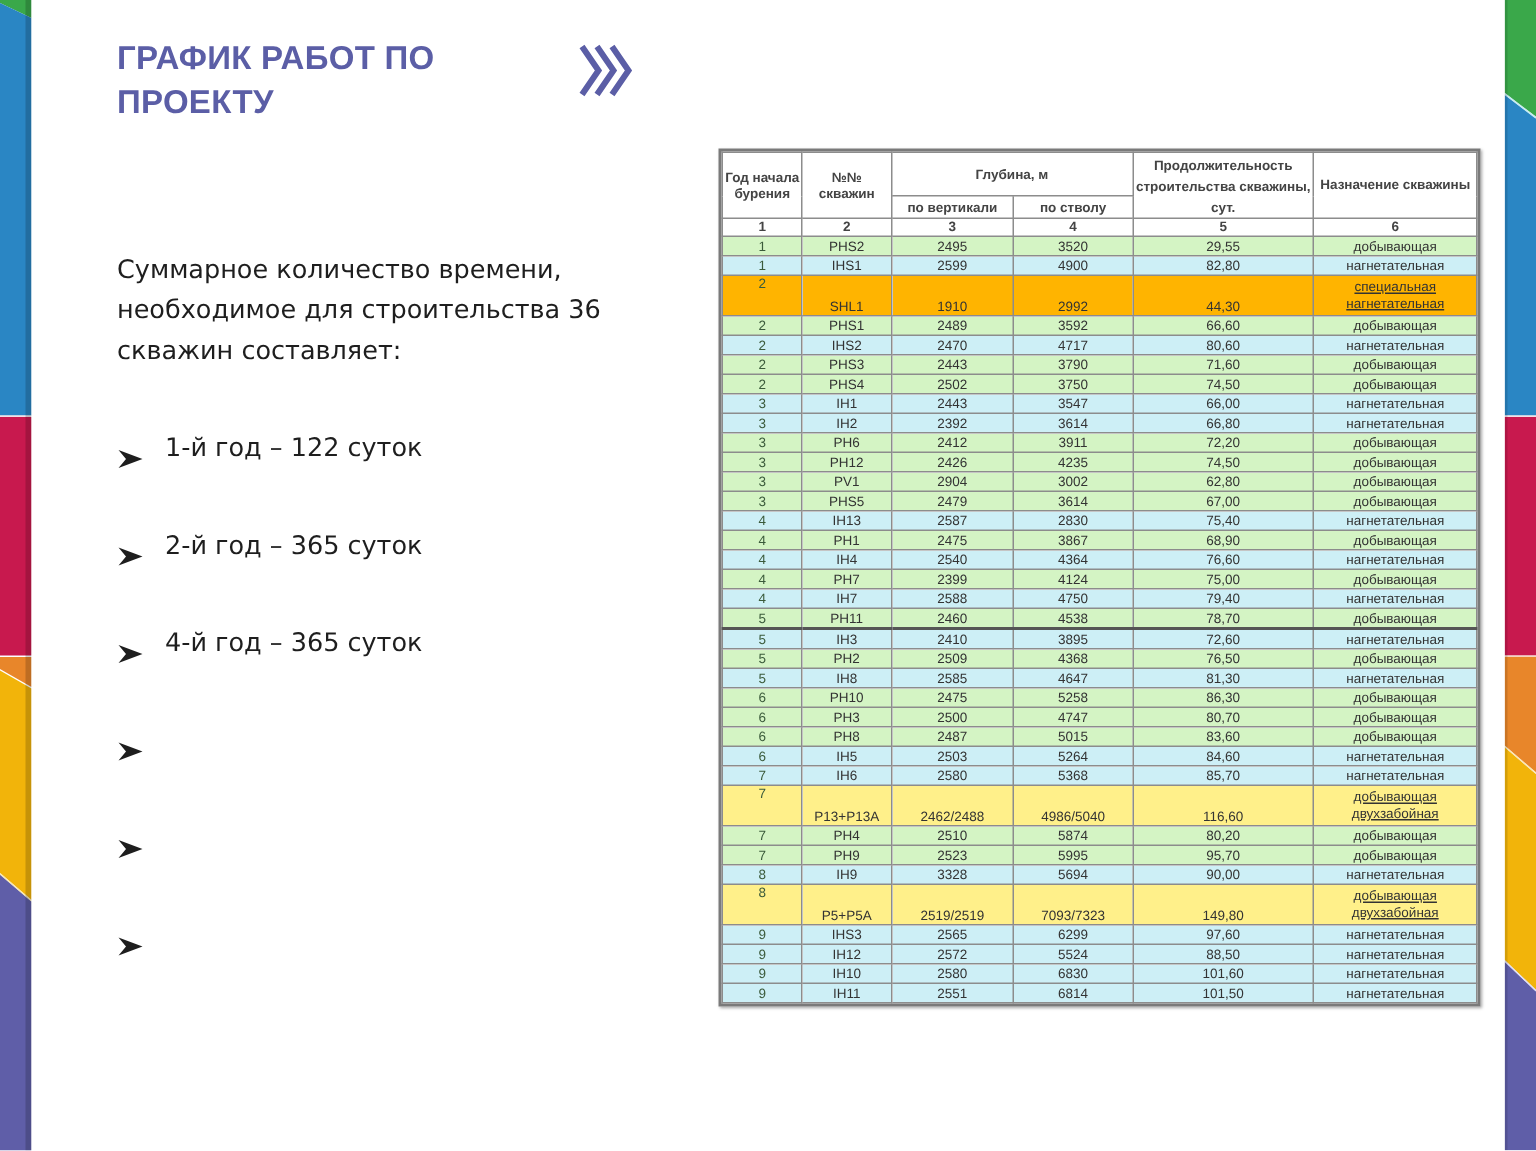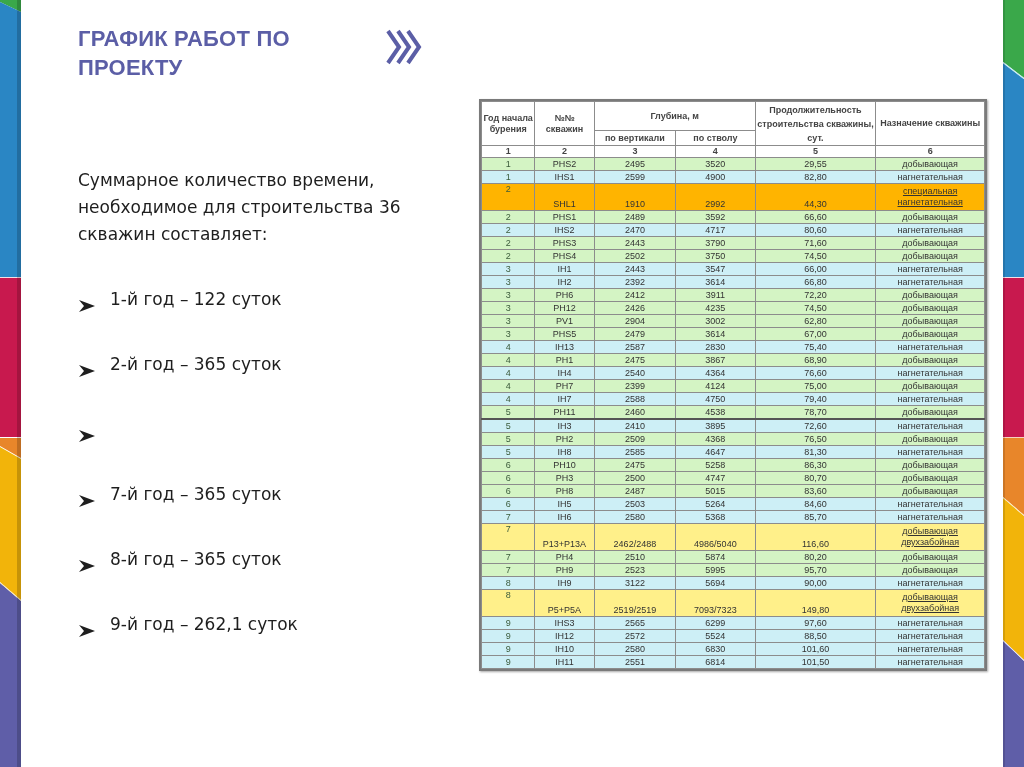--- a/index.html
+++ b/index.html
@@ -101,38 +101,36 @@
     <li>
         <svg class="bullet-icon" viewBox="0 0 18 14">
           <polygon points="1,1 17,7 1,13 6,7" fill="#1e1e1e"></polygon>
         </svg>
         <span>2-й год – 365 суток</span>
       </li>
     <li>
         <svg class="bullet-icon" viewBox="0 0 18 14">
           <polygon points="1,1 17,7 1,13 6,7" fill="#1e1e1e"></polygon>
         </svg>
-      </li>
-    <li>
-        <svg class="bullet-icon" viewBox="0 0 18 14">
-          <polygon points="1,1 17,7 1,13 6,7" fill="#1e1e1e"></polygon>
-        </svg>
-        <span>7-й год – 365 суток</span>
-      </li>
-    <li>
-        <svg class="bullet-icon" viewBox="0 0 18 14">
-          <polygon points="1,1 17,7 1,13 6,7" fill="#1e1e1e"></polygon>
-        </svg>
-        <span>8-й год – 365 суток</span>
-      </li>
-    <li>
-        <svg class="bullet-icon" viewBox="0 0 18 14">
-          <polygon points="1,1 17,7 1,13 6,7" fill="#1e1e1e"></polygon>
-        </svg>
-        <span>9-й год – 262,1 суток</span>
+        <span>4-й год – 365 суток</span>
+      </li>
+    <li>
+        <svg class="bullet-icon" viewBox="0 0 18 14">
+          <polygon points="1,1 17,7 1,13 6,7" fill="#1e1e1e"></polygon>
+        </svg>
+      </li>
+    <li>
+        <svg class="bullet-icon" viewBox="0 0 18 14">
+          <polygon points="1,1 17,7 1,13 6,7" fill="#1e1e1e"></polygon>
+        </svg>
+      </li>
+    <li>
+        <svg class="bullet-icon" viewBox="0 0 18 14">
+          <polygon points="1,1 17,7 1,13 6,7" fill="#1e1e1e"></polygon>
+        </svg>
       </li>
   </ul>
 </div>
 
 <div class="table-wrap">
   <table>
     <colgroup>
       <col style="width:53px">
         <col style="width:59px">
         <col style="width:81px">
@@ -398,21 +396,21 @@
           <td class="yr">7</td>
           <td>PH9</td>
           <td>2523</td>
           <td>5995</td>
           <td>95,70</td>
           <td class="purpose">добывающая</td>
         </tr>
         <tr style="background: rgb(205, 239, 246);">
           <td class="yr">8</td>
           <td>IH9</td>
-          <td>3122</td>
+          <td>3328</td>
           <td>5694</td>
           <td>90,00</td>
           <td class="purpose">нагнетательная</td>
         </tr>
         <tr class="dbl" style="background: rgb(255, 240, 138);">
           <td class="yr">8</td>
           <td>P5+P5A</td>
           <td>2519/2519</td>
           <td>7093/7323</td>
           <td>149,80</td>

